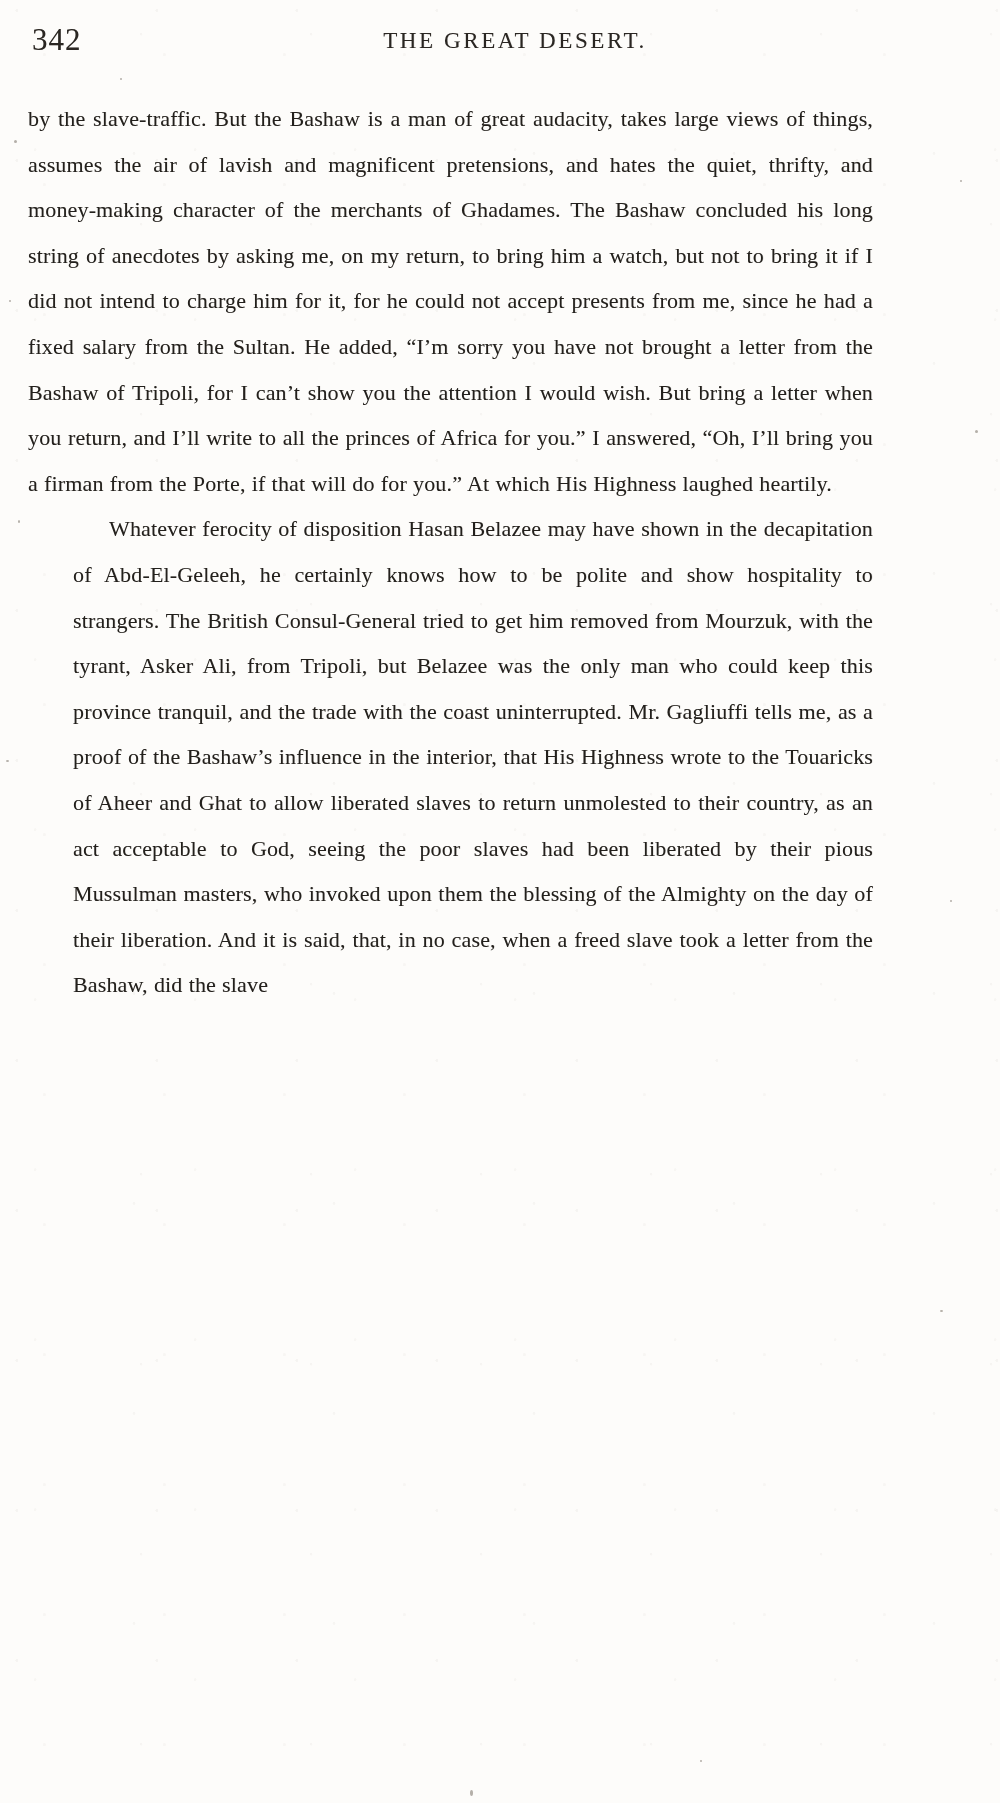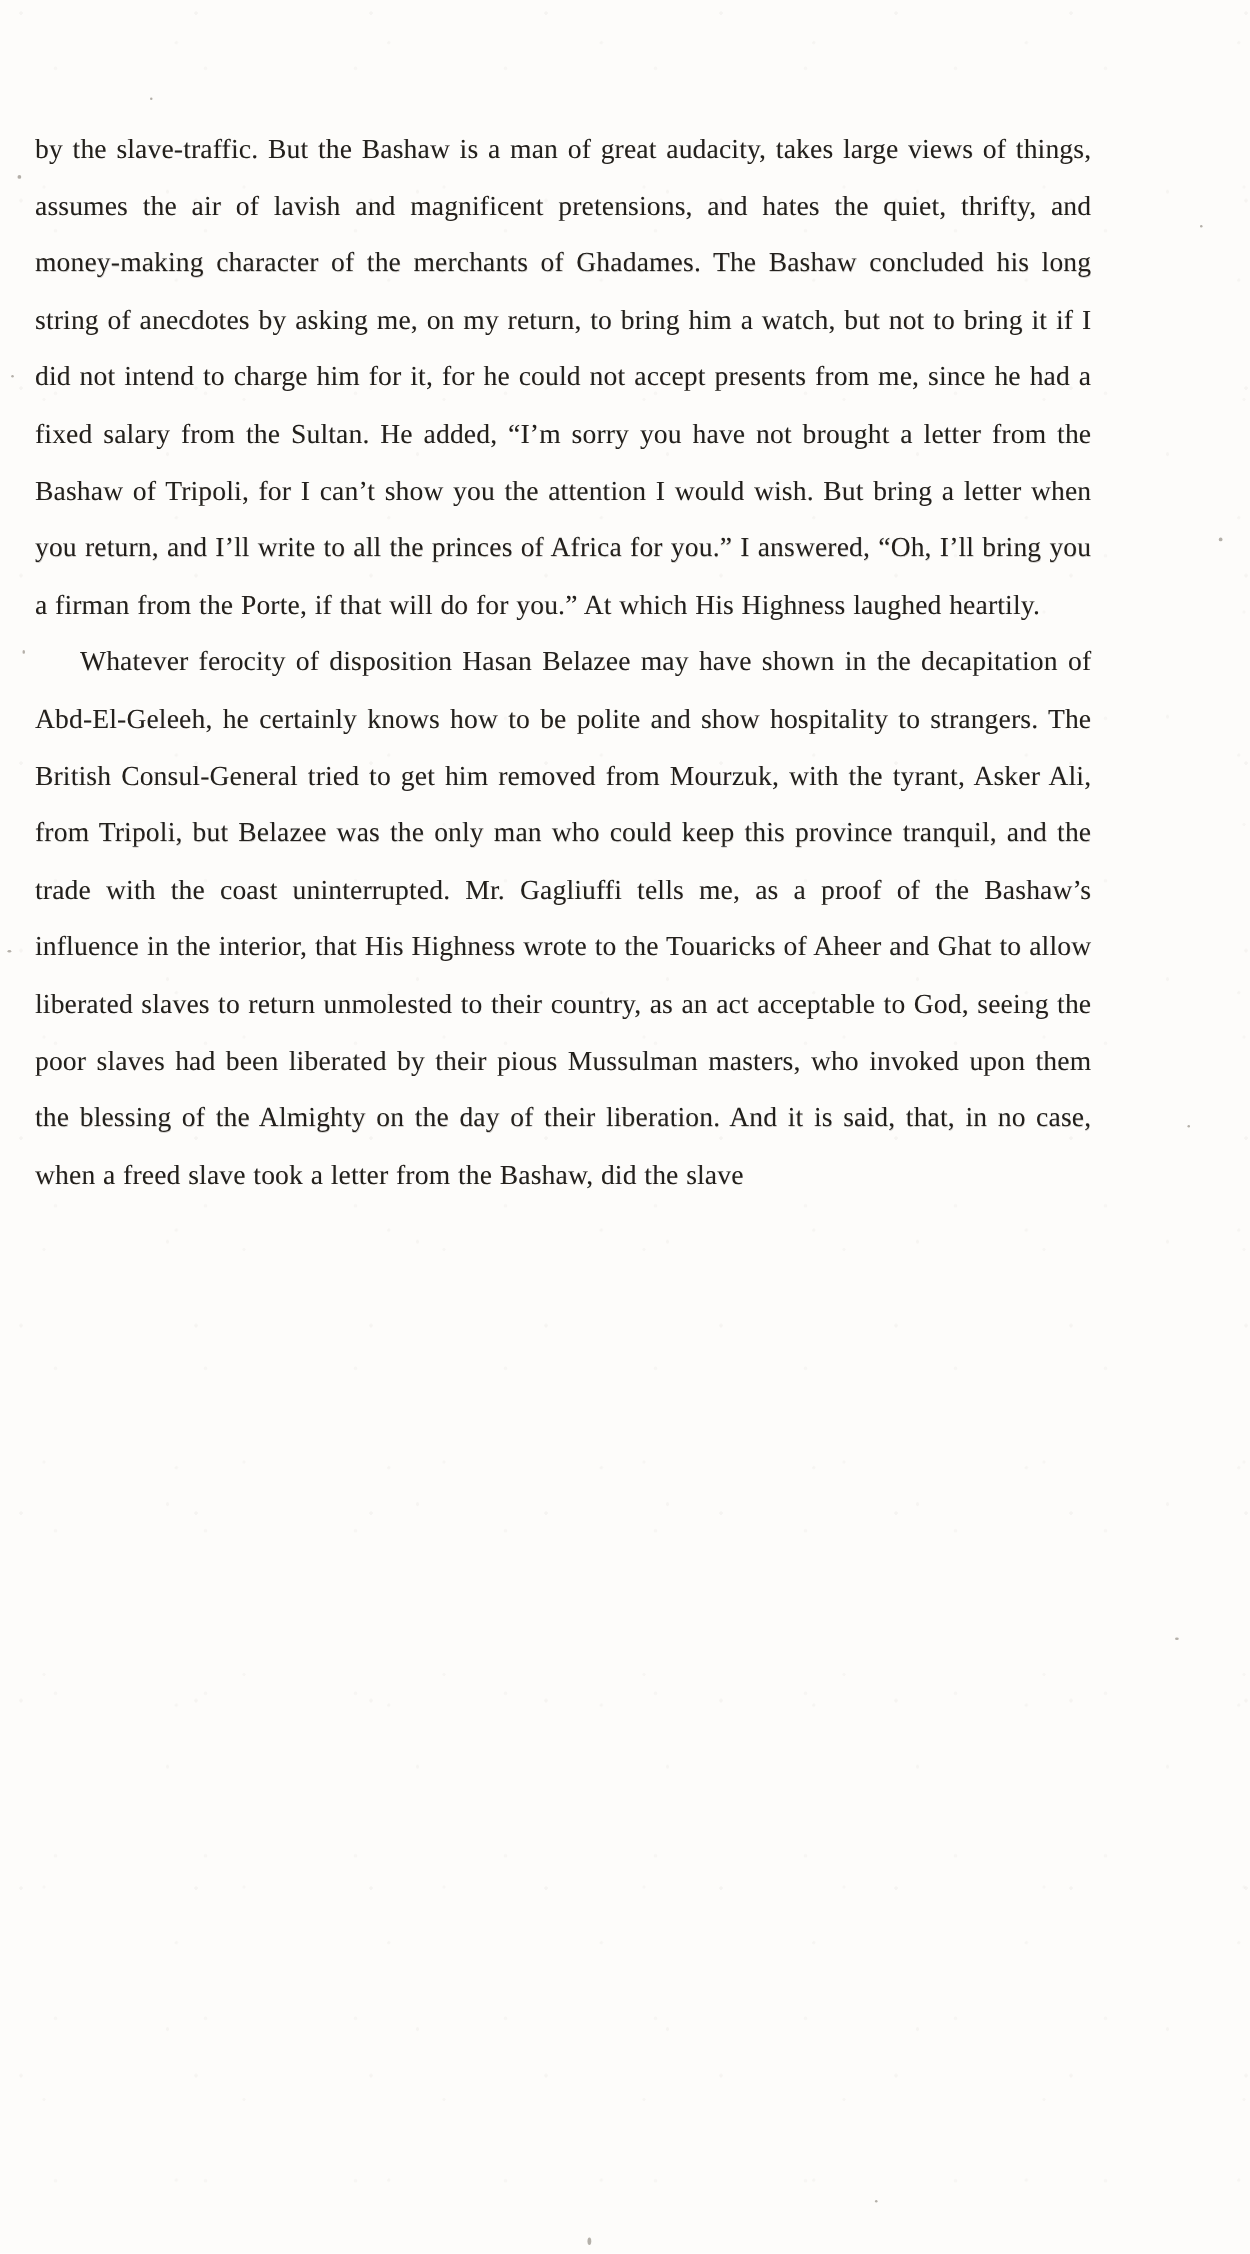--- a/index.html
+++ b/index.html
@@ -84,20 +84,21 @@
     text-align-last: left;
     color: #23201c;
     word-spacing: 0.5px;
     letter-spacing: 0.15px;
   }
   .para + .para {
     margin-top: 0;
   }
   .para.indent {
     text-indent: 36px;
+    margin-left: 45px;
   }
 
   
   .textblock {
     text-shadow: 0.35px 0.25px 0 rgba(40,36,32,0.20);
   }
   .header {
     text-shadow: 0.35px 0.25px 0 rgba(40,36,32,0.20);
   }
 
@@ -112,20 +113,24 @@
     background: #6b6358;
     border-radius: 50%;
   }
 </style>
 </head>
 <body>
 
 <div class="page">
   <div class="content">
 
+    <div class="header">
+      <div class="folio">342</div>
+      <div class="running-title">THE GREAT DESERT.</div>
+    </div>
 
     <div class="textblock">
       <p class="para">by the slave-traffic.  But the Bashaw is a man of great audacity, takes large views of things, assumes the air of lavish and magnificent pretensions, and hates the quiet, thrifty, and money-making character of the merchants of Ghadames.  The Bashaw concluded his long string of anecdotes by asking me, on my return, to bring him a watch, but not to bring it if I did not intend to charge him for it, for he could not accept presents from me, since he had a fixed salary from the Sultan.  He added, “I’m sorry you have not brought a letter from the Bashaw of Tripoli, for I can’t show you the attention I would wish.  But bring a letter when you return, and I’ll write to all the princes of Africa for you.”  I answered, “Oh, I’ll bring you a firman from the Porte, if that will do for you.”  At which His Highness laughed heartily.</p>
       <p class="para indent">Whatever ferocity of disposition Hasan Belazee may have shown in the decapitation of Abd-El-Geleeh, he certainly knows how to be polite and show hospitality to strangers.  The British Consul-General tried to get him removed from Mourzuk, with the tyrant, Asker Ali, from Tripoli, but Belazee was the only man who could keep this province tranquil, and the trade with the coast uninterrupted.  Mr. Gagliuffi tells me, as a proof of the Bashaw’s influence in the interior, that His Highness wrote to the Touaricks of Aheer and Ghat to allow liberated slaves to return unmolested to their country, as an act acceptable to God, seeing the poor slaves had been liberated by their pious Mussulman masters, who invoked upon them the blessing of the Almighty on the day of their liberation.  And it is said, that, in no case, when a freed slave took a letter from the Bashaw, did the slave</p>
     </div>
 
     <div class="edge-marks">
       <div class="mark" style="left:14px; top:140px; width:3px; height:3px;"></div>
       <div class="mark" style="left:9px; top:300px; width:2px; height:2px;"></div>
       <div class="mark" style="left:18px; top:520px; width:2px; height:3px;"></div>

